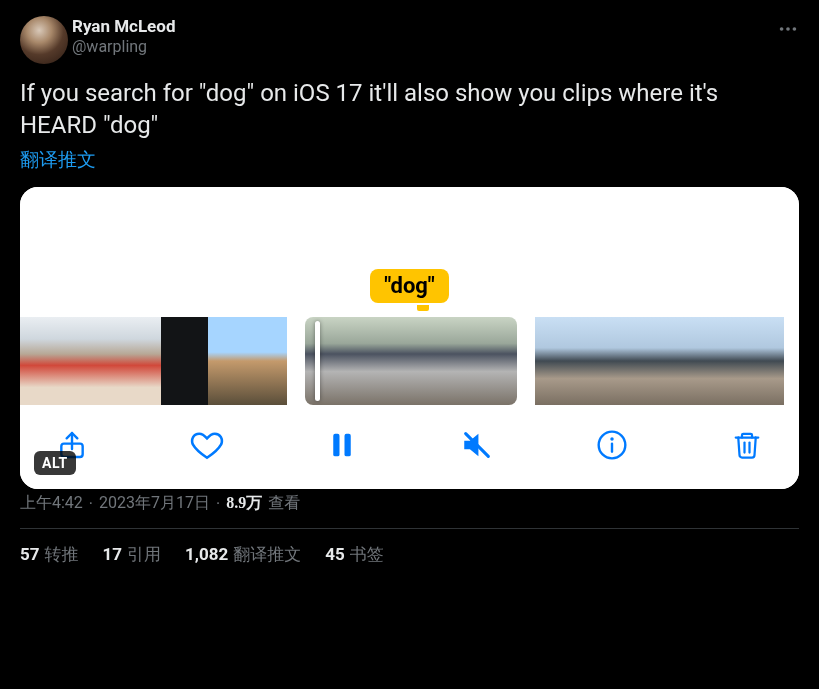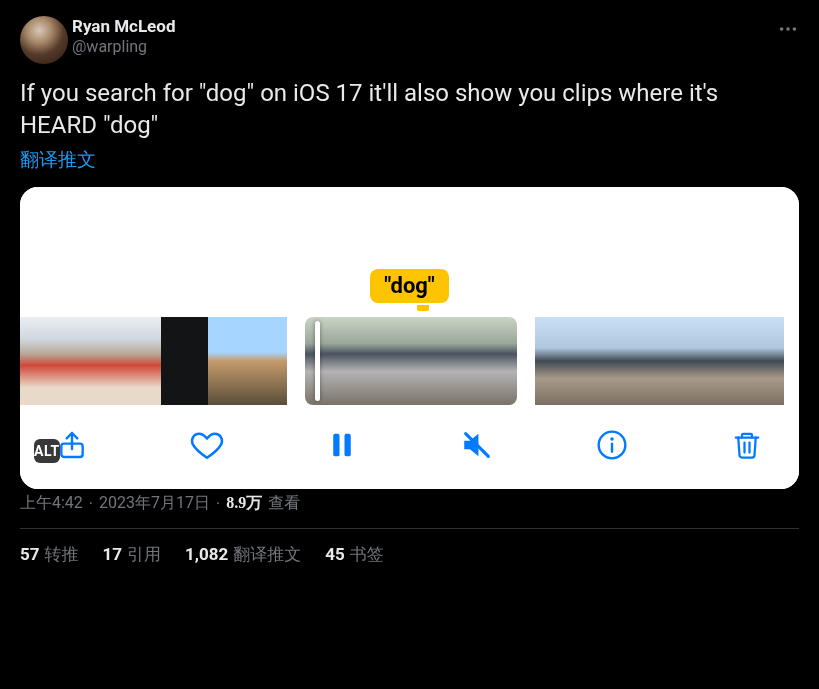--- a/index.html
+++ b/index.html
@@ -130,26 +130,26 @@
     width: 44px;
     height: 44px;
     display: flex;
     align-items: center;
     justify-content: center;
     color: #007aff;
   }
   .alt-badge {
     position: absolute;
     left: 14px;
-    bottom: 26px;
+    bottom: 14px;
     background: rgba(0,0,0,0.78);
     color: #fff;
     font-weight: 700;
     font-size: 14px;
-    padding: 4px 0;
+    padding: 4px 8px;
     border-radius: 6px;
     letter-spacing: 0.5px;
   }
   .meta-row {
     display: flex;
     align-items: center;
     gap: 6px;
     color: #71767b;
     font-size: 16px;
     margin-top: 4px;

